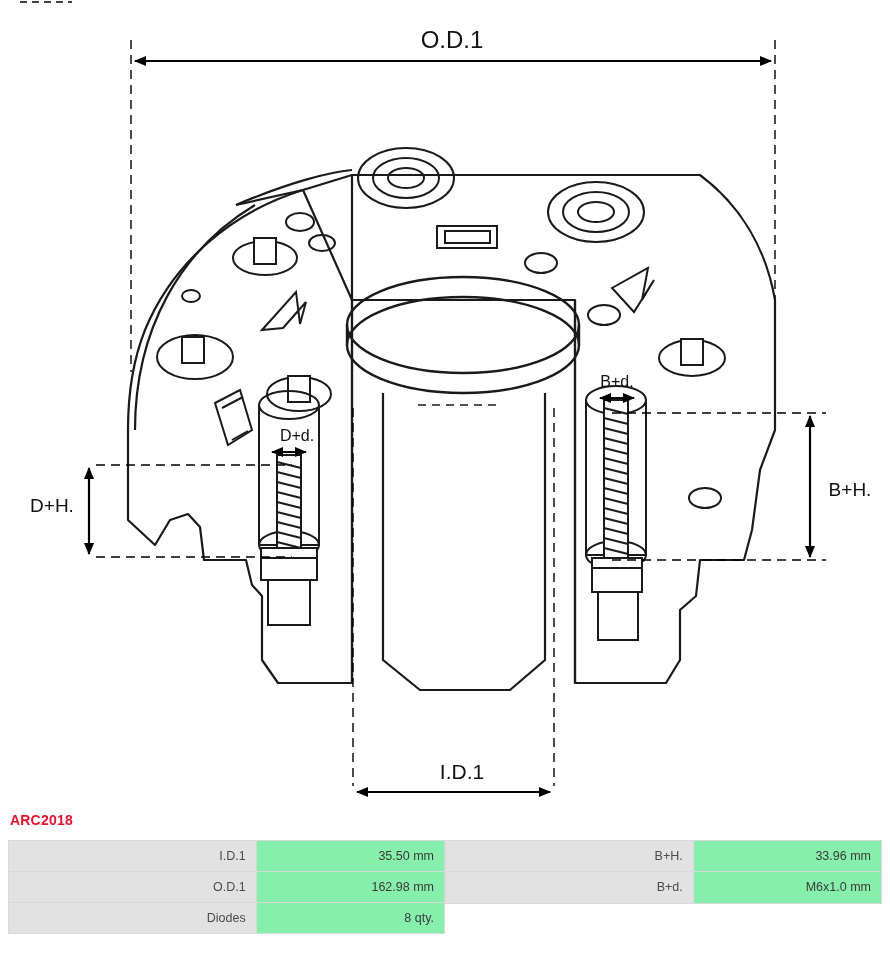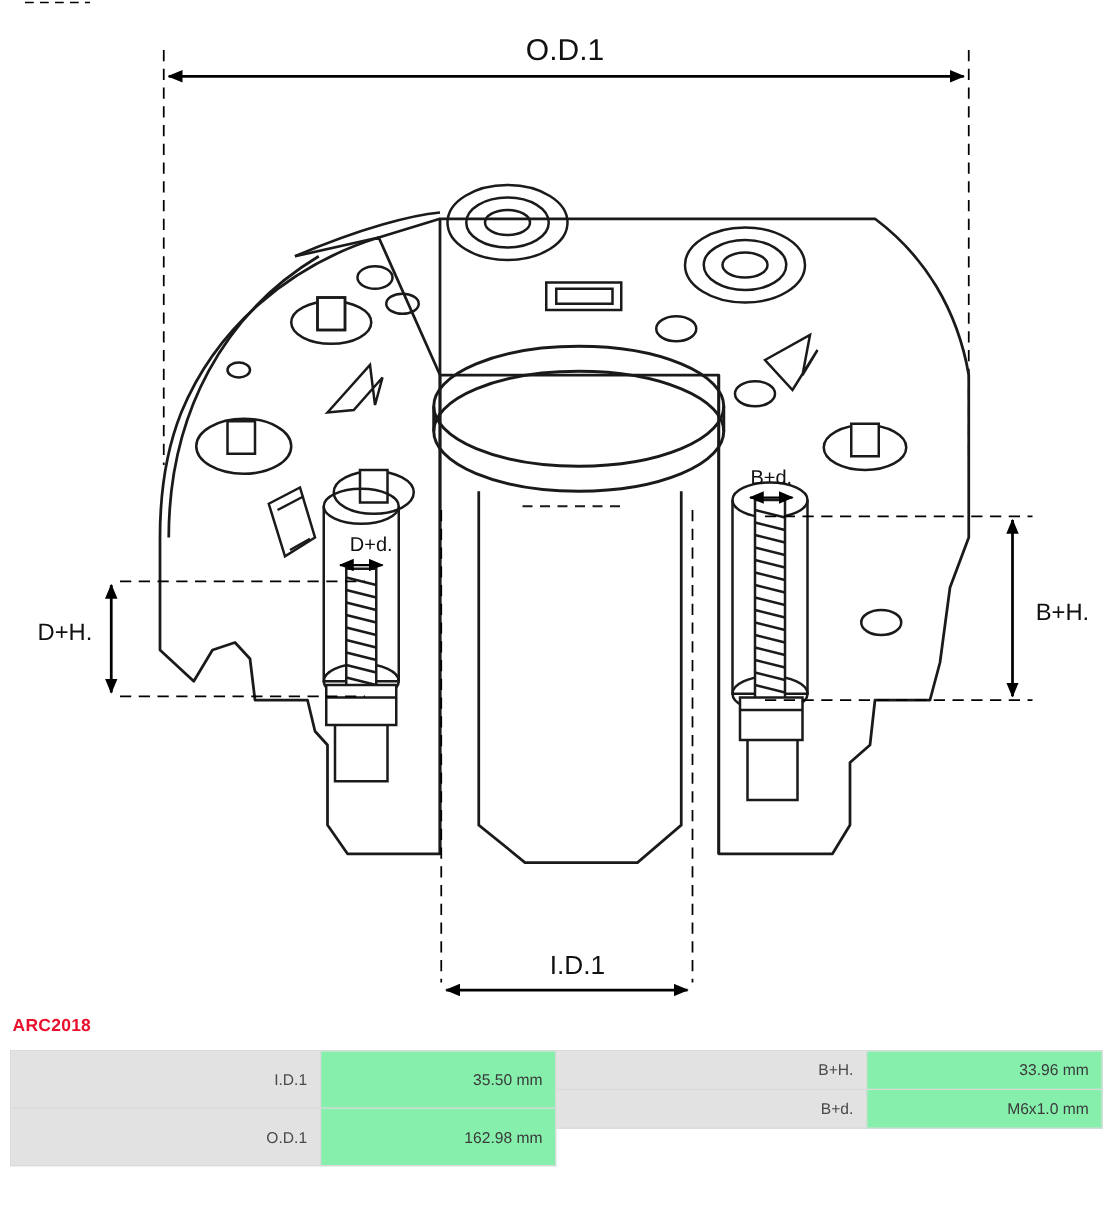--- a/index.html
+++ b/index.html
@@ -267,20 +267,24 @@
     <table class="spec">
       <tbody>
         <tr>
           <td class="label">I.D.1</td>
           <td class="value">35.50 mm</td>
         </tr>
         <tr>
           <td class="label">O.D.1</td>
           <td class="value">162.98 mm</td>
         </tr>
+        <tr>
+          <td class="label">Diodes</td>
+          <td class="value">8 qty.</td>
+        </tr>
       </tbody>
     </table>
 
     <table class="spec">
       <tbody>
         <tr>
           <td class="label">B+H.</td>
           <td class="value">33.96 mm</td>
         </tr>
         <tr>

